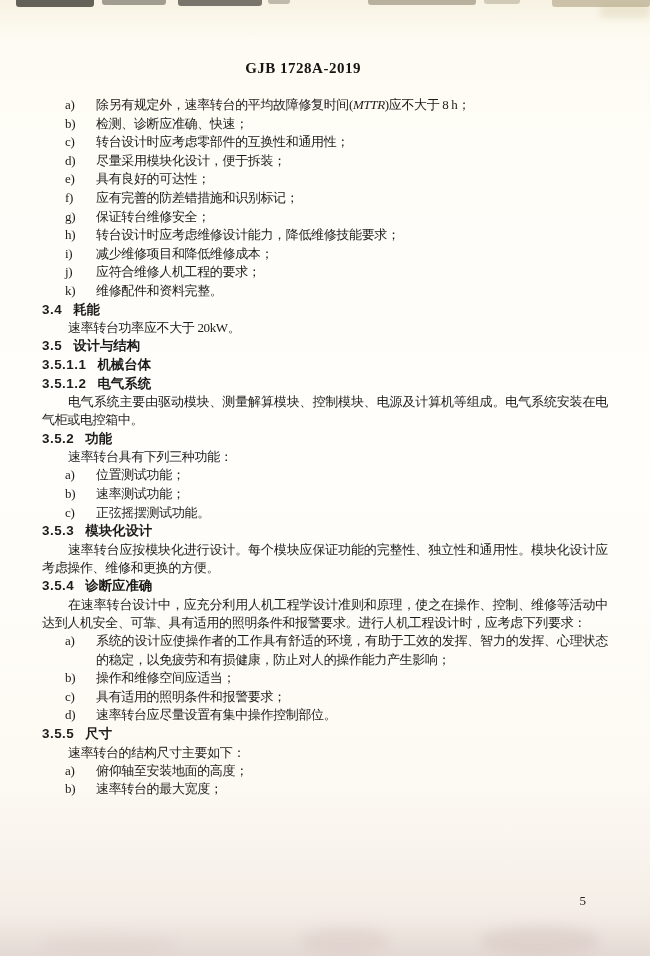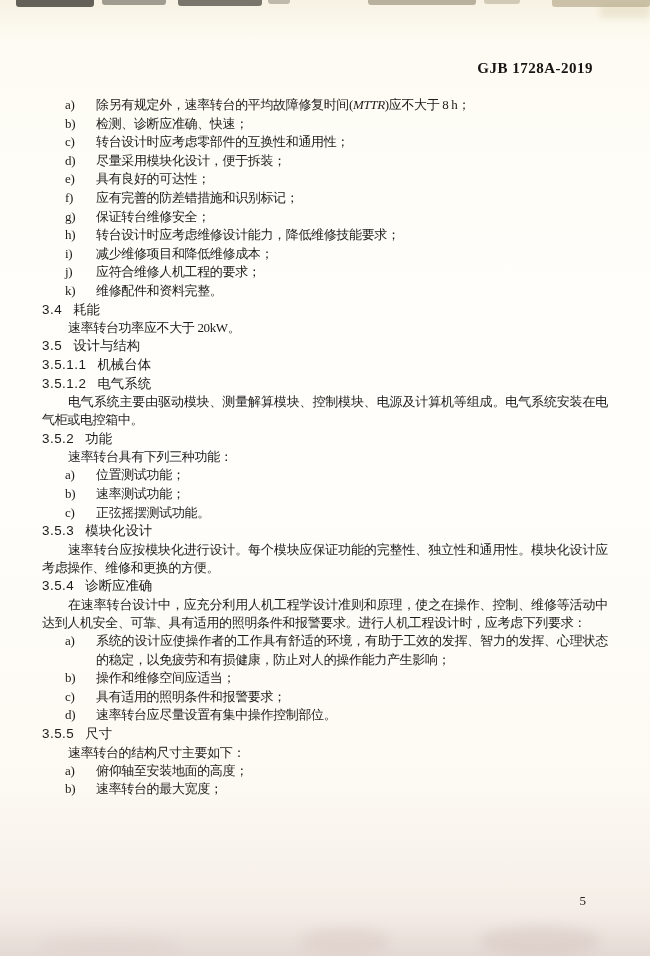--- a/index.html
+++ b/index.html
@@ -31,32 +31,32 @@
   .bottom-shade {
     position: absolute; left: 0; right: 0; bottom: 0; height: 44px;
     background: linear-gradient(180deg, rgba(214,196,190,0) 0%, rgba(210,192,186,.18) 55%, rgba(198,180,176,.28) 100%);
   }
   .blotch { position: absolute; border-radius: 50%; filter: blur(6px); }
   .b1 { left: 300px; bottom: 2px; width: 90px; height: 26px; background: rgba(196,172,166,.20); }
   .b2 { left: 480px; bottom: 0px; width: 120px; height: 30px; background: rgba(188,164,160,.22); }
   .b3 { left: 40px;  bottom: 0px; width: 140px; height: 22px; background: rgba(205,185,178,.16); }
 
   .doc-header {
-    position: absolute; top: 60px; left: 0; right: 57px;
-    text-align: right;
+    position: absolute; top: 60px; left: 0; right: 44px;
+    text-align: center;
     font-weight: bold; font-size: 15px; letter-spacing: .5px;
     color: #161513;
   }
   .doc-body {
     position: absolute; top: 96px; left: 42px; right: 42px;
     font-size: 13px; letter-spacing: -0.35px;
   }
   .doc-heading {
     font-family: "Liberation Sans", sans-serif;
-    font-weight: normal; font-size: 13.4px;
+    font-weight: bold; font-size: 13.4px;
     line-height: 18.6px; letter-spacing: 0;
     white-space: nowrap;
   }
   .heading-number { margin-right: 11px; letter-spacing: .5px; }
   .doc-para {
     line-height: 18.2px;
     text-indent: 2em;
     text-align: justify;
   }
   .doc-item {

